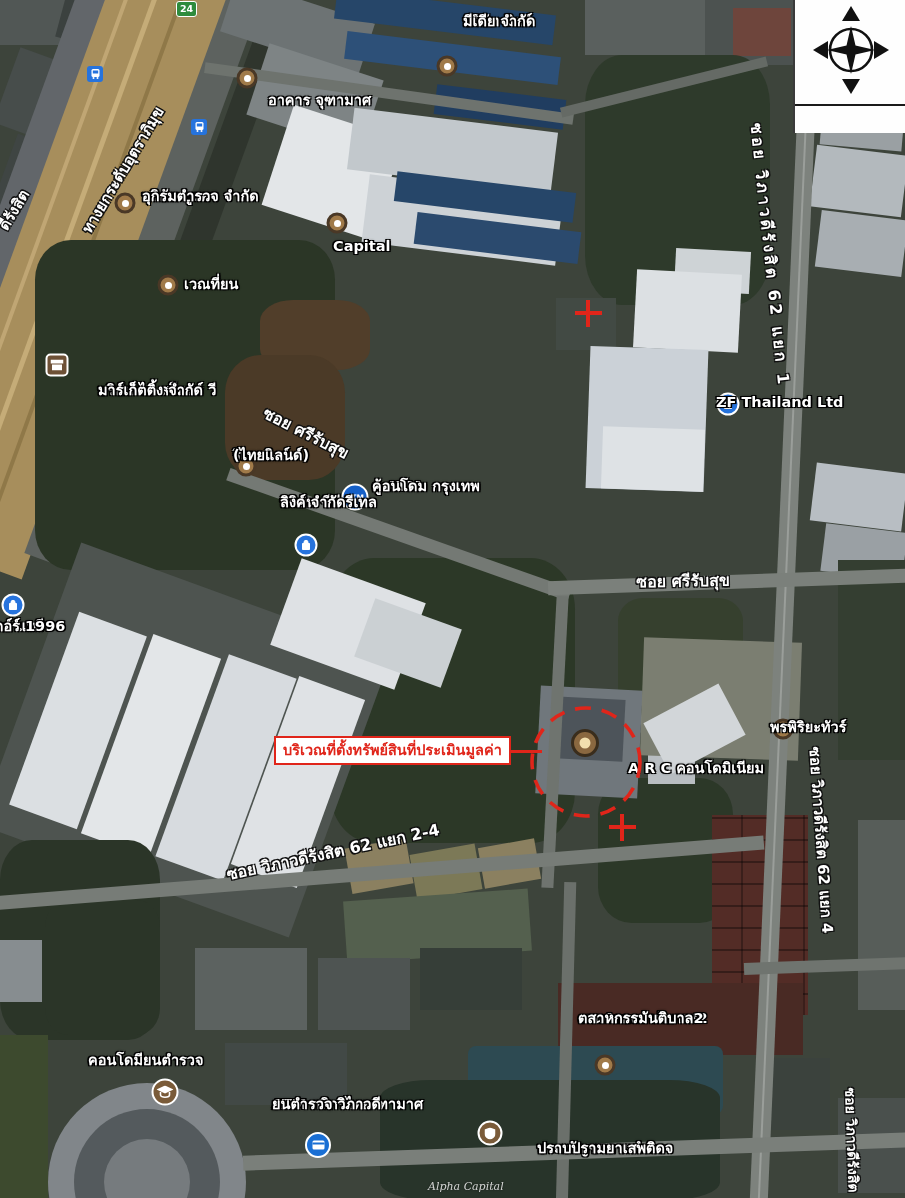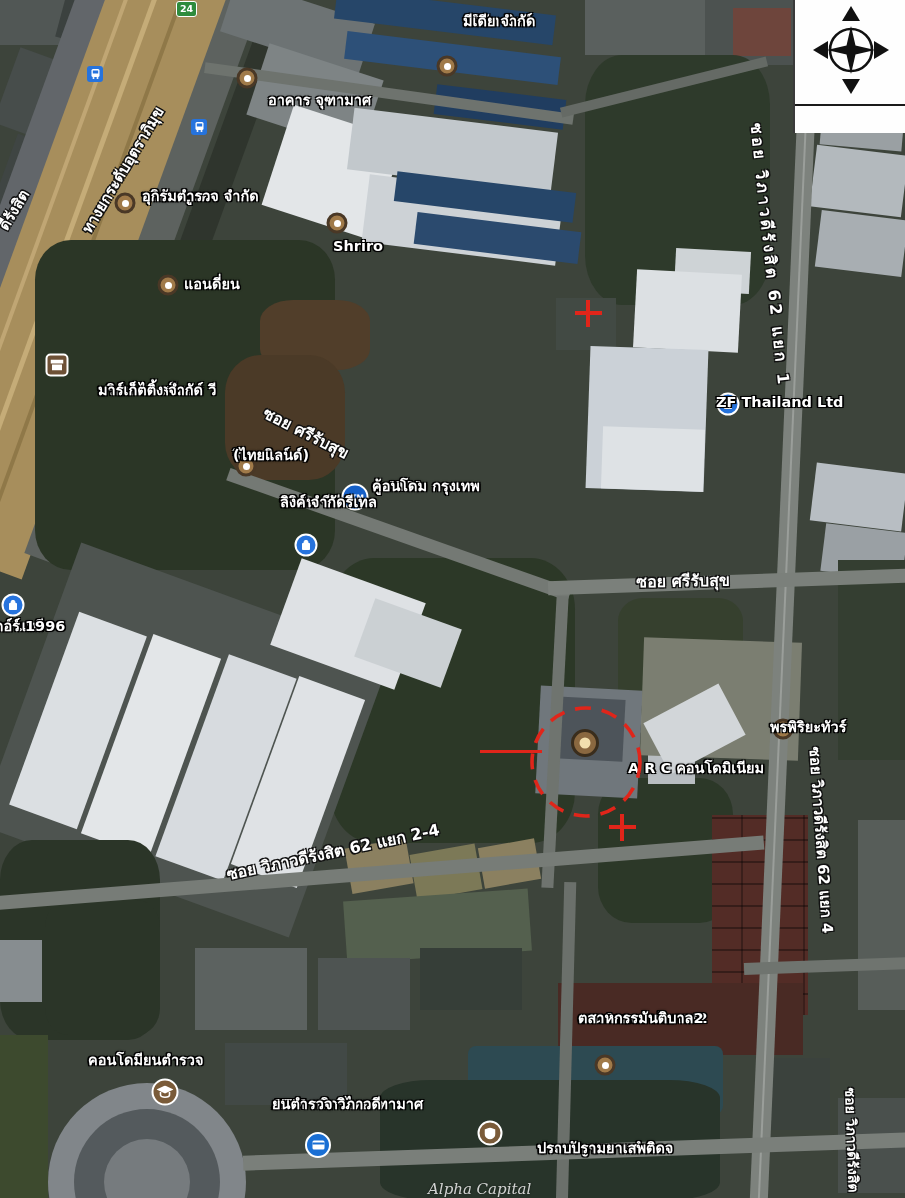--- a/index.html
+++ b/index.html
@@ -41,21 +41,21 @@
   #leader{z-index:7;height:2.5px;background:var(--acc);}
   #dashring{z-index:7;}
   
   #compass-box{left:793px;top:0;width:112px;height:133px;background:#fefefe;
        border-left:2px solid #3a3a3a;z-index:10;}
   #compass-box .divider{left:0;top:104px;width:112px;height:2px;background:#1a1a1a;}
   
   #shield{left:176px;top:1px;width:21px;height:16px;background:#2e8b3d;border:1.5px solid #fff;
        border-radius:3px;color:#fff;font-size:9.5px;font-weight:bold;text-align:center;line-height:13px;z-index:6;}
   #watermark{color:rgba(255,255,255,.8);font-family:"DejaVu Serif",serif;font-style:italic;
-       font-size:15px;z-index:9;text-shadow:0 0 2px rgba(0,0,0,.6);}
+       font-size:11px;z-index:9;text-shadow:0 0 2px rgba(0,0,0,.6);}
   .grid{background:
        repeating-linear-gradient(0deg,transparent 0 20px,rgba(0,0,0,.35) 20px 22px),
        repeating-linear-gradient(90deg,transparent 0 29px,rgba(0,0,0,.3) 29px 31px);}
 </style>
 </head>
 <body>
 
 <div id="map" style="--acc:#e0251a;">
 
   <div id="terrain">
@@ -165,20 +165,21 @@
     <div class="t" style="left:203px;top:88px;width:372px;height:11px;background:#6e736e;transform:rotate(8deg);"></div>
     <div class="t" style="left:558px;top:82px;width:212px;height:10px;background:#656a65;transform:rotate(-14deg);"></div>
   </div>
 
   <div id="shield">24</div>
 
   <svg id="dashring" style="left:526px;top:702px;" width="120" height="120" viewBox="0 0 120 120">
     <circle cx="60" cy="60" r="54" fill="none" stroke="#e0251a" stroke-width="3.6" stroke-dasharray="16 11"></circle>
   </svg>
   <div id="leader" style="left:480px;top:750px;width:62px;"></div>
+  <div id="ann-box" style="left:274px;top:736px;">บริเวณที่ตั้งทรัพย์สินที่ประเมินมูลค่า</div>
 
   <div id="uilayer">
       <div class="poi dot" style="left: 447px; top: 66px; transform: translate(-50%, -50%);">
         <i></i>
       </div>
       <div class="lbl center" style="left: 463px; top: 13px;">
         <span class="ln">บริษัท มิลค์</span>
         <span class="ln">มีเดีย จำกัด</span>
       </div>
       <div class="poi dot" style="left: 247px; top: 78px; transform: translate(-50%, -50%);">
@@ -191,27 +192,27 @@
         <i></i>
       </div>
       <div class="lbl left" style="left: 142px; top: 188px;">
         <span class="ln">บริษัท บูรพา</span>
         <span class="ln">อุกรมตำรวจ จำกัด</span>
       </div>
       <div class="poi dot" style="left: 168px; top: 285px; transform: translate(-50%, -50%);">
         <i></i>
       </div>
       <div class="lbl left" style="left: 184px; top: 276px;">
-        <span class="ln">แอนดี่ยน</span>
+        <span class="ln">เวณที่ยน</span>
       </div>
       <div class="poi dot" style="left: 337px; top: 223px; transform: translate(-50%, -50%);">
         <i></i>
       </div>
       <div class="lbl center" style="left: 333px; top: 238px;">
-        <span class="ln">Shriro</span>
+        <span class="ln">Capital</span>
       </div>
       <div class="poi shopsq" style="left: 57px; top: 365px; transform: translate(-50%, -50%);">
         <svg class="glyph" width="13" height="11" viewBox="0 0 13 11">
           <rect x="0" y="0" width="13" height="4" fill="#fff"></rect>
           <rect x="1.5" y="5" width="10" height="6" fill="#fff"></rect>
         </svg>
       </div>
       <div class="lbl center" style="left: 98px; top: 382px;">
         <span class="ln">บริษัท ไฮ สโมสร์ วี</span>
         <span class="ln">มาร์เก็ตติ้ง จำกัด</span>

